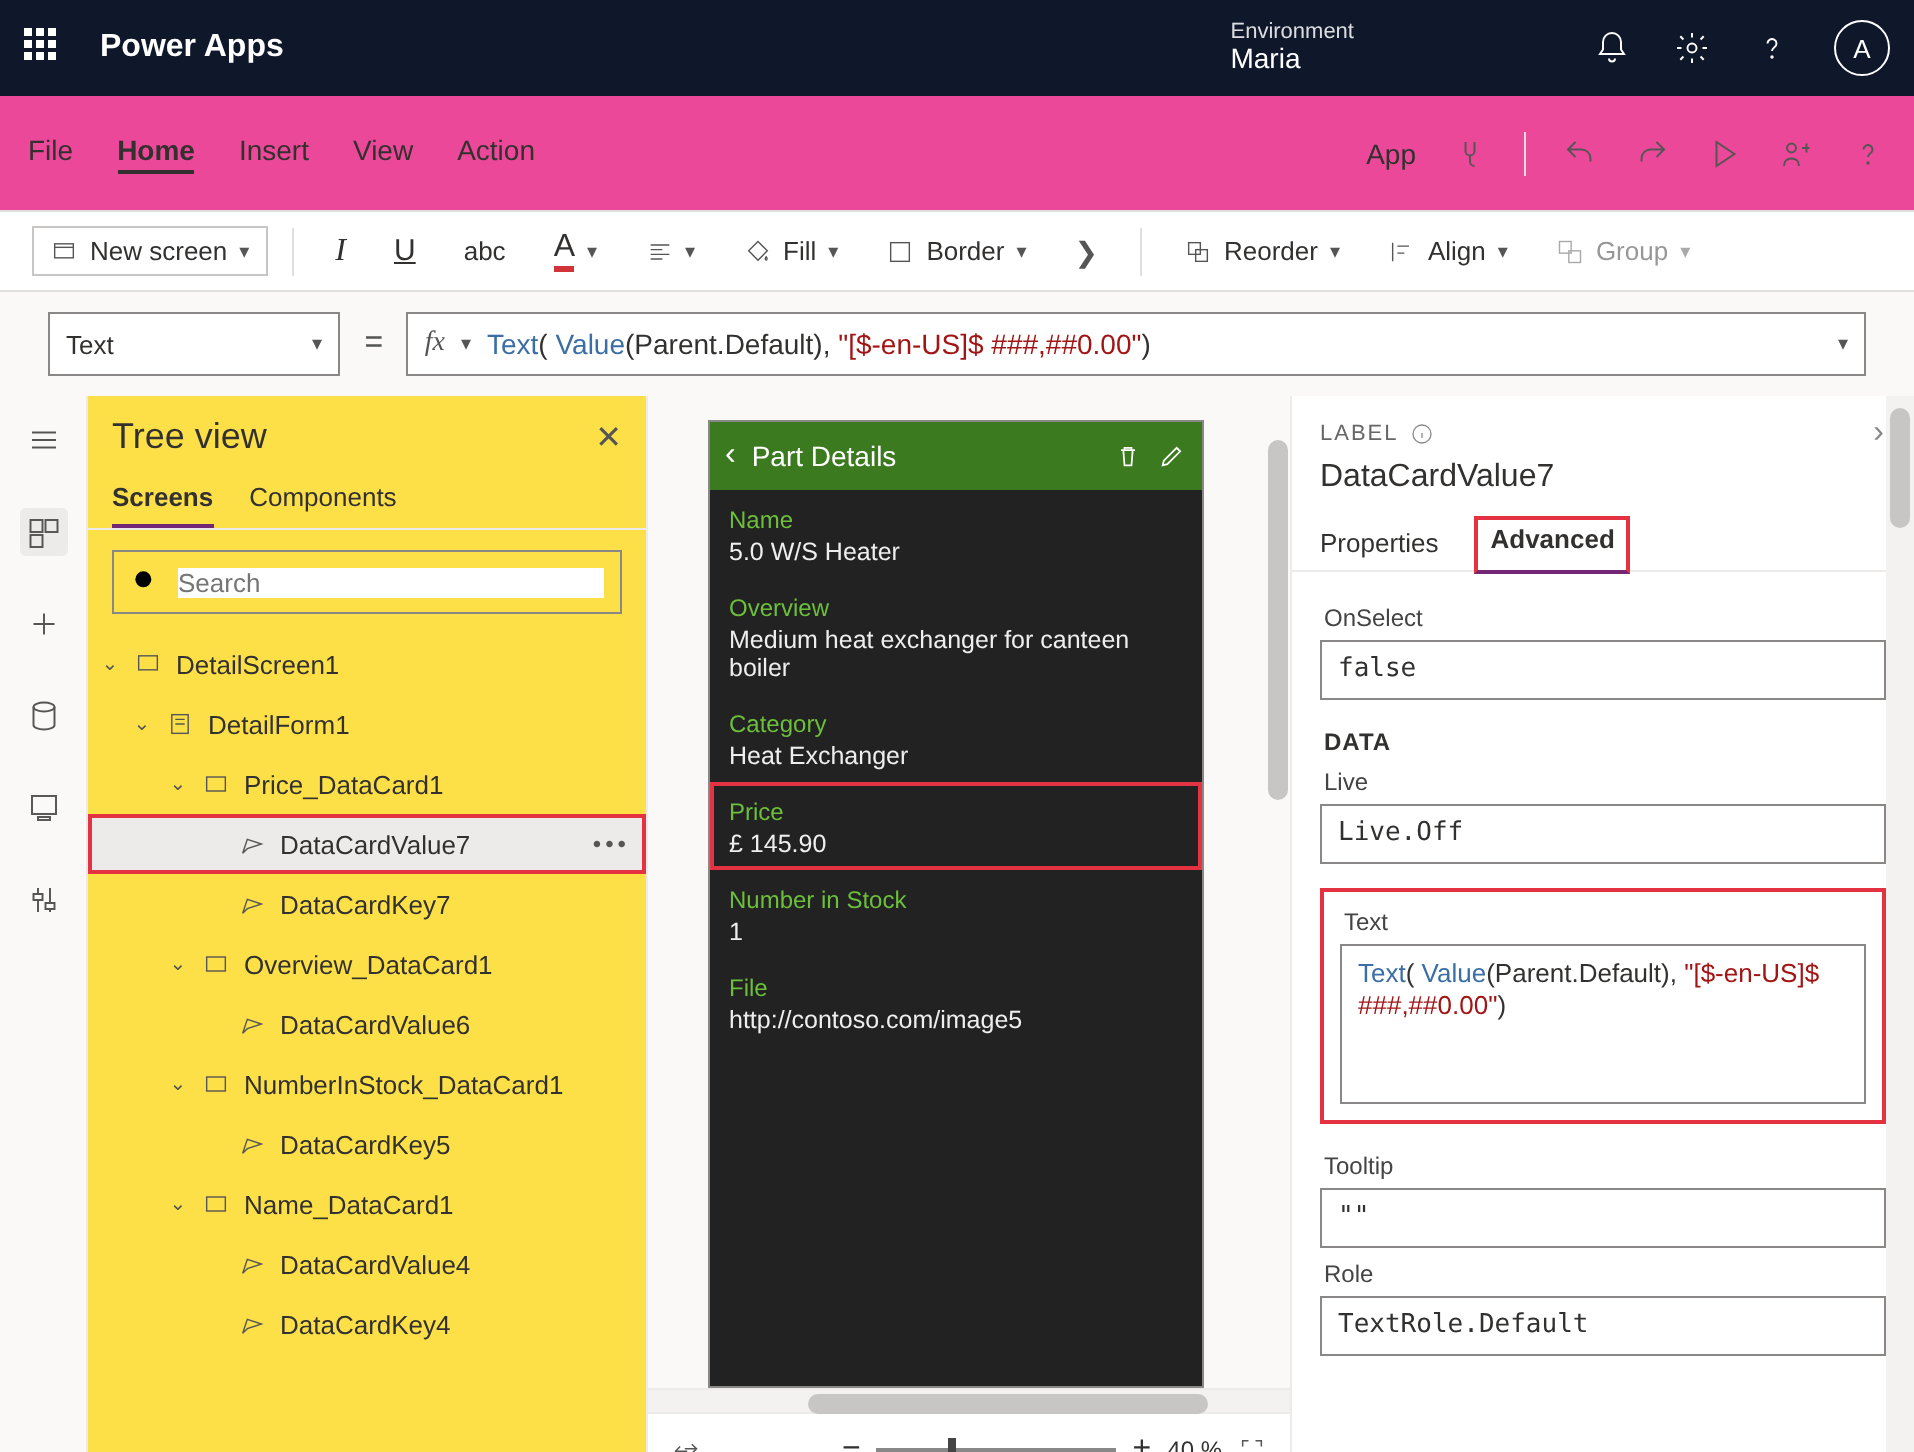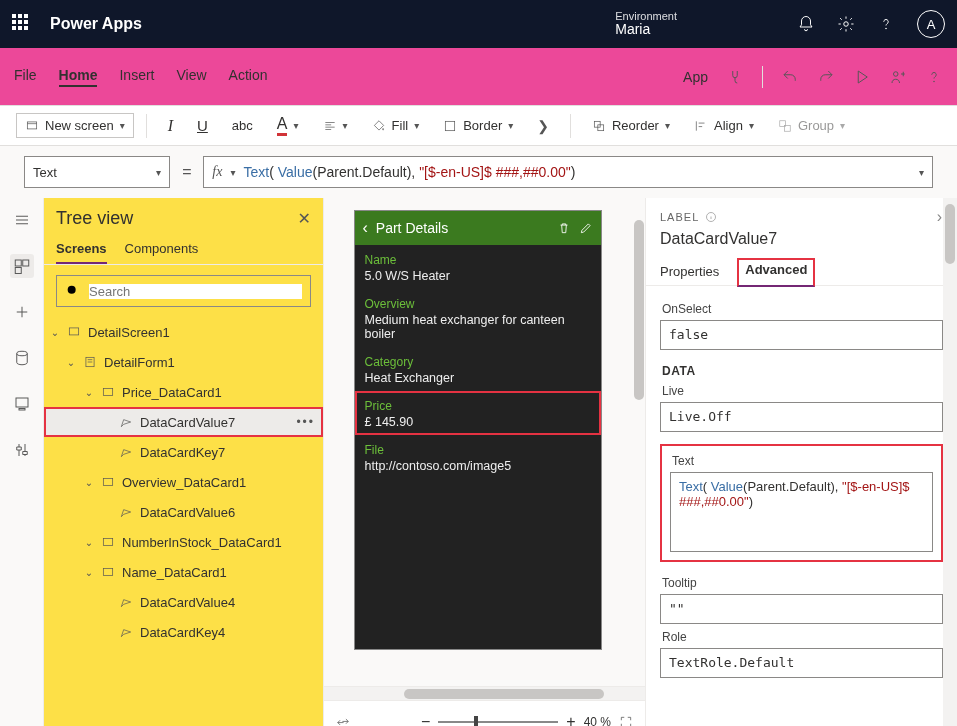--- a/index.html
+++ b/index.html
@@ -413,20 +413,29 @@
         </div>
       <div class="tree-row ind2">
           <span class="tree-chev">⌄</span>
           <span class="tree-icon">
             <svg viewBox="0 0 24 24">
               <rect x="4" y="6" width="16" height="12"></rect>
             </svg>
           </span>
           <span>NumberInStock_DataCard1</span>
         </div>
+      <div class="tree-row ind3">
+          <span class="tree-chev"></span>
+          <span class="tree-icon">
+            <svg viewBox="0 0 24 24">
+              <path d="M4 20l4-12 12 4L8 16z"></path>
+            </svg>
+          </span>
+          <span>DataCardKey5</span>
+        </div>
       <div class="tree-row ind2">
           <span class="tree-chev">⌄</span>
           <span class="tree-icon">
             <svg viewBox="0 0 24 24">
               <rect x="4" y="6" width="16" height="12"></rect>
             </svg>
           </span>
           <span>Name_DataCard1</span>
         </div>
       <div class="tree-row ind3">
@@ -474,20 +483,24 @@
             </div>
           <div class="field">
               <div class="field-label">Category</div>
               <div class="field-value">Heat Exchanger</div>
             </div>
           <div class="field price-box">
               <div class="field-label">Price</div>
               <div class="field-value">£ 145.90</div>
             </div>
           <div class="field">
+              <div class="field-label">Number in Stock</div>
+              <div class="field-value">1</div>
+            </div>
+          <div class="field">
               <div class="field-label">File</div>
               <div class="field-value">http://contoso.com/image5</div>
             </div>
           <div style="height:170px;"></div>
         </div>
       </div>
       <div class="vscroll">
           <div class="thumb"></div>
         </div>
     </div>

